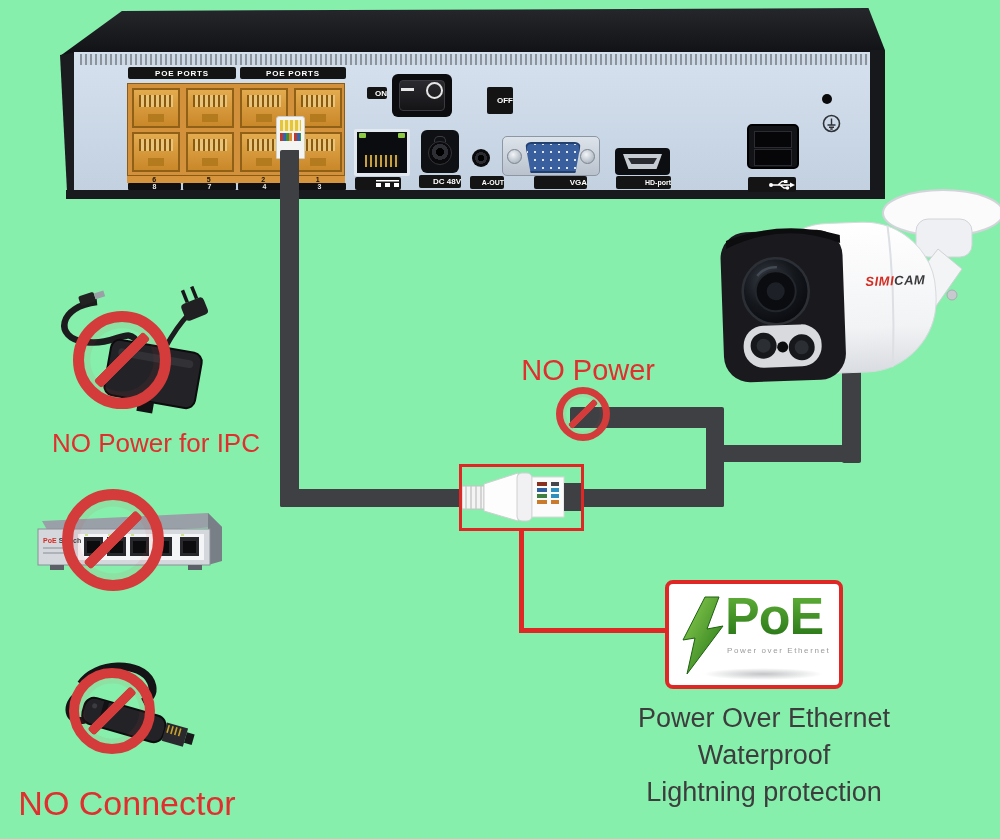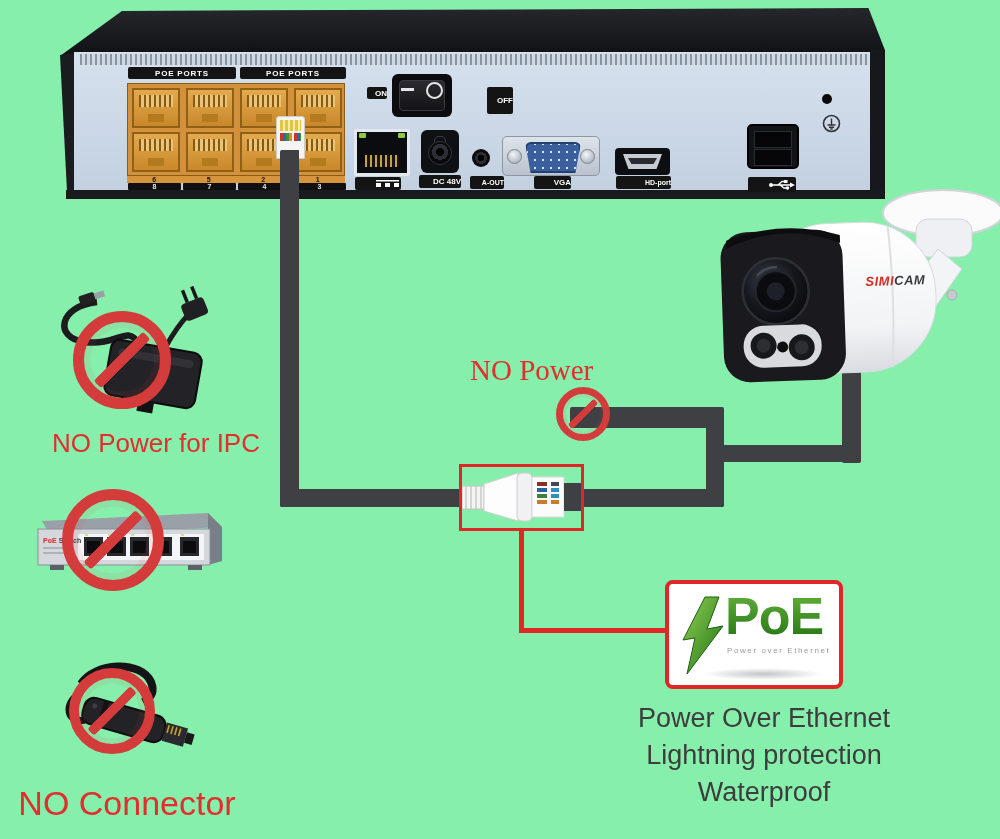--- a/index.html
+++ b/index.html
@@ -157,21 +157,21 @@
     <div class="abs aout"></div>
     <div class="abs small-label" style="left:470px;top:176px;width:34px;font-size:7px;">
         <span>A-OUT</span>
       </div>
 
     <div class="abs vga">
       <div class="screw" style="left:4px;"></div>
       <div class="dsub"></div>
       <div class="screw" style="right:4px;"></div>
     </div>
-    <div class="abs small-label" style="left:534px;top:176px;width:37px;">
+    <div class="abs small-label" style="left:534px;top:176px;width:37px;padding-left:16px;">
         <span>VGA</span>
       </div>
 
     <div class="abs hdmi">
       <div class="tongue"></div>
       <div class="slot"></div>
     </div>
     <div class="abs small-label" style="left:616px;top:176px;width:55px;font-size:7px;">
         <span>HD-port</span>
       </div>
@@ -244,21 +244,21 @@
       <circle cx="62" cy="160" r="13" fill="#17181b"></circle>
       <circle cx="62" cy="160" r="7" fill="#2b2e33"></circle>
       <circle cx="100" cy="163" r="13" fill="#17181b"></circle>
       <circle cx="100" cy="163" r="7" fill="#2b2e33"></circle>
       <circle cx="81" cy="162" r="5.5" fill="#0c0d0f"></circle>
 
       <text x="166" y="104" font-size="13" font-weight="bold" font-style="italic" letter-spacing=".5"><tspan fill="#d42b22">SIMI</tspan><tspan fill="#3a3a3e">CAM</tspan></text>
     </g>
   </svg>
 
-  <div class="abs red-text" style="left:470px;top:354px;width:185px;font-size:29px;text-align:left;font-family:Liberation Serif, serif;"><span>NO Power</span></div>
+  <div class="abs red-text" style="left:470px;top:354px;width:185px;font-size:29px;text-align:right;"><span>NO Power</span></div>
   <div class="abs ban" style="left:556px;top:387px;width:54px;height:54px;border-width:7px;">
       <i style="border-top:7px solid #d43b3b;"></i>
     </div>
 
   <svg class="abs" style="left:461px;top:469px;" width="122" height="57" viewBox="0 0 122 57">
     <rect x="1" y="17" width="22" height="23" fill="#f4f4f4" stroke="#c2c2c2"></rect>
     <path d="M5 17 V40 M10 17 V40 M15 17 V40 M20 17 V40" stroke="#c9c9c9" stroke-width="1.5"></path>
     <polygon points="23,15 57,4 57,52 23,42" fill="#fdfdfd" stroke="#cfcfcf"></polygon>
     <rect x="56" y="4" width="15" height="48" rx="5" fill="#f1f1f3" stroke="#d0d0d3"></rect>
     <rect x="71" y="8" width="32" height="40" fill="#fbfbfc" stroke="#d8d8da"></rect>
@@ -286,22 +286,22 @@
         </defs>
       <polygon points="26,1 4,44 16,42 8,78 44,30 28,33 40,1" fill="url(#boltG)" stroke="#1c610f" stroke-width="1"></polygon>
     </svg>
     <div class="poe-title"><span>PoE</span></div>
     <div class="poe-sub"><span>Power over Ethernet</span></div>
     <div class="poe-shadow"></div>
   </div>
 
   <div class="abs" style="left:598px;top:700px;width:332px;">
     <div class="feat"><span>Power Over Ethernet</span></div>
+    <div class="feat"><span>Waterproof</span></div>
     <div class="feat"><span>Lightning protection</span></div>
-    <div class="feat"><span>Waterproof</span></div>
   </div>
 
   <svg class="abs" style="left:35px;top:286px;" width="215" height="138" viewBox="0 0 215 138">
     <path d="M62 16 C 24 20, 18 52, 50 56 C 84 60, 92 38, 104 58" stroke="#1c1c1e" stroke-width="6.5" fill="none"></path>
     <g transform="rotate(-18 55 12)">
         <rect x="44" y="7" width="16" height="10" rx="2" fill="#222"></rect>
         <rect x="60" y="9" width="10" height="6" fill="#9aa0a6"></rect>
       </g>
     <path d="M130 62 C 140 44, 146 36, 154 28" stroke="#1c1c1e" stroke-width="5" fill="none"></path>
     <g transform="rotate(-22 160 24)">

